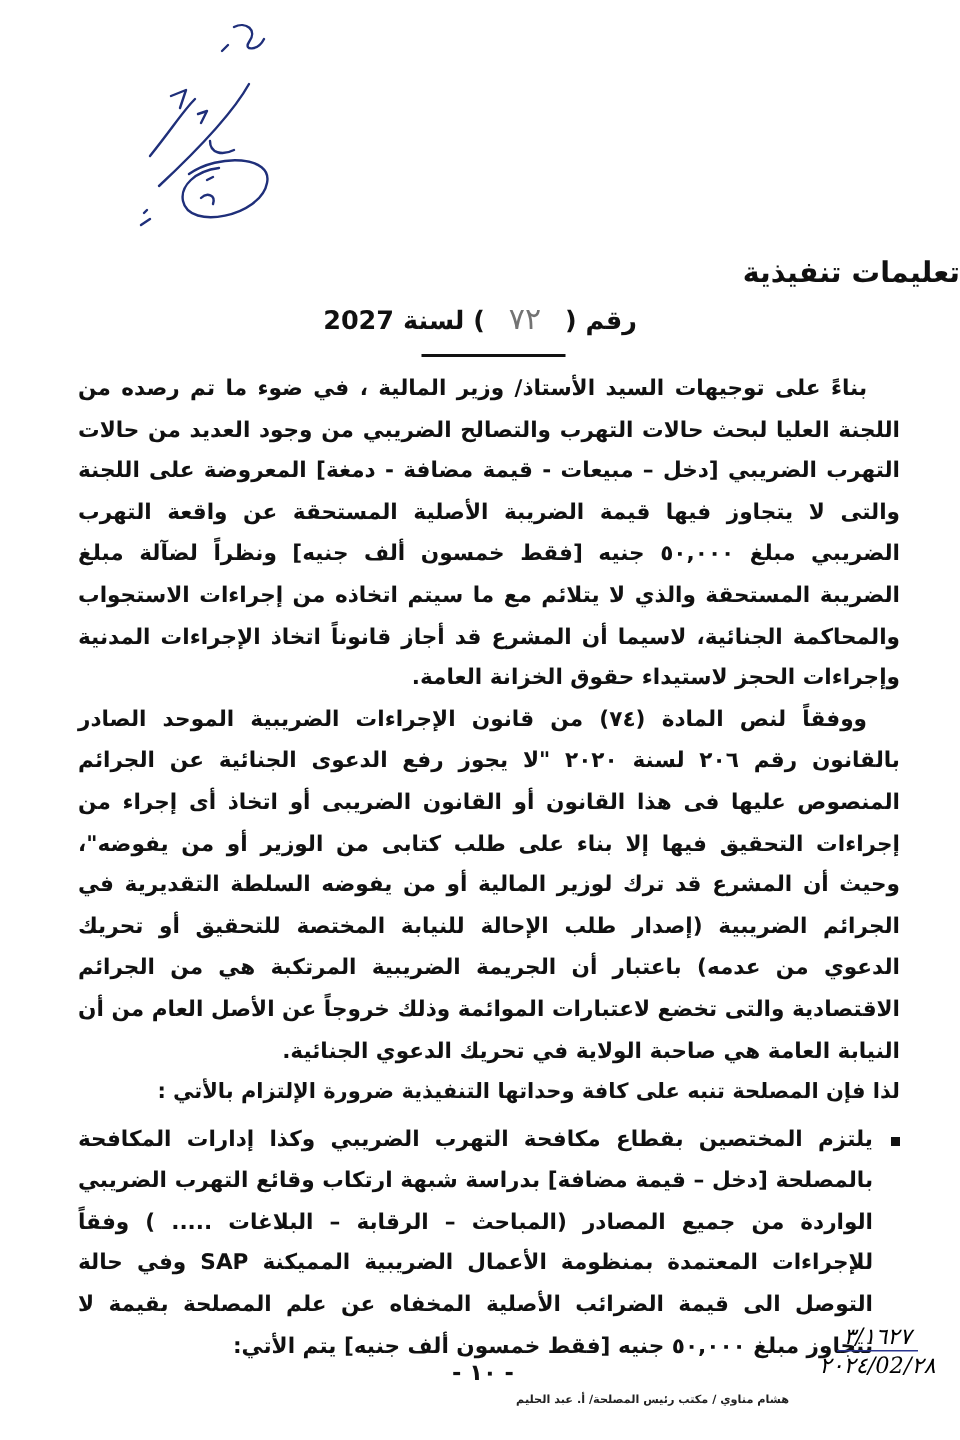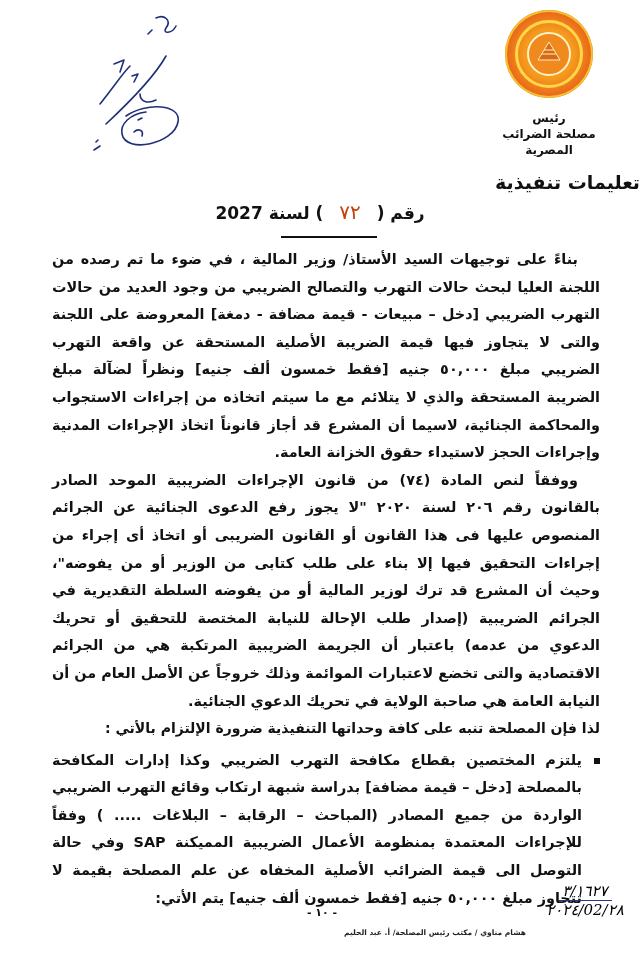--- a/index.html
+++ b/index.html
@@ -95,21 +95,21 @@
       position: absolute;
       left: 0; right: 0;
       top: 200px;
       text-align: center;
       direction: rtl;
       font-size: 17px;
       font-weight: bold;
       line-height: 24px;
     }
     .doc-number .num {
-      color: #c2410c;
+      color: #737373;
       font-weight: normal;
       font-size: 20px;
       padding: 0 10px;
     }
     .title-rule {
       position: absolute;
       left: 281px;
       top: 236px;
       width: 96px;
       height: 2px;
@@ -155,21 +155,21 @@
       width: 6px;
       height: 6px;
       background: #111;
     }
     
     .page-number {
       position: absolute;
       left: 4px; right: 0;
       top: 906px;
       text-align: center;
-      font-size: 11px;
+      font-size: 15px;
       font-weight: bold;
       direction: rtl;
     }
     
     .handwritten-ref {
       position: absolute;
       left: 540px;
       top: 882px;
       width: 90px;
       color: #000000;
@@ -210,32 +210,20 @@
       <path d="M46 72 L 52 70 L 48 78"></path>
       <path d="M54 90 C 54 98, 62 100, 70 96"></path>
       <path d="M40 112 C 60 98, 96 100, 92 118 C 88 140, 40 150, 36 130 C 34 120, 44 110, 60 108"></path>
       <path d="M48 128 C 52 124, 58 126, 56 132"></path>
       <path d="M52 116 L 56 114"></path>
       <path d="M8 146 L 14 142"></path>
       <path d="M10 138 L 12 136"></path>
     </g>
   </svg>
 
-  <div class="logo-block">
-    <div class="logo" title="وزارة المالية - مصلحة الضرائب المصرية">
-      <div class="ring"></div>
-      <div class="inner"></div>
-      <svg class="emblem" viewBox="0 0 26 24">
-        <path d="M13 2 L 24 20 L 2 20 Z" fill="#d86a14" stroke="#fff0c0" stroke-width="1"></path>
-        <path d="M6 14 L 20 14 M 8 10 L 18 10" stroke="#fff0c0" stroke-width="1"></path>
-      </svg>
-    </div>
-    <div class="authority-title">رئيس</div>
-    <div class="authority-name">مصلحة الضرائب المصرية</div>
-  </div>
 
   <div class="doc-title">تعليمات تنفيذية</div>
   <div class="doc-number">
     <span>رقم (</span>
     <span class="num">٧٢</span>
     <span>) لسنة 2027</span>
   </div>
   <div class="title-rule"></div>
 
   <div class="body">

